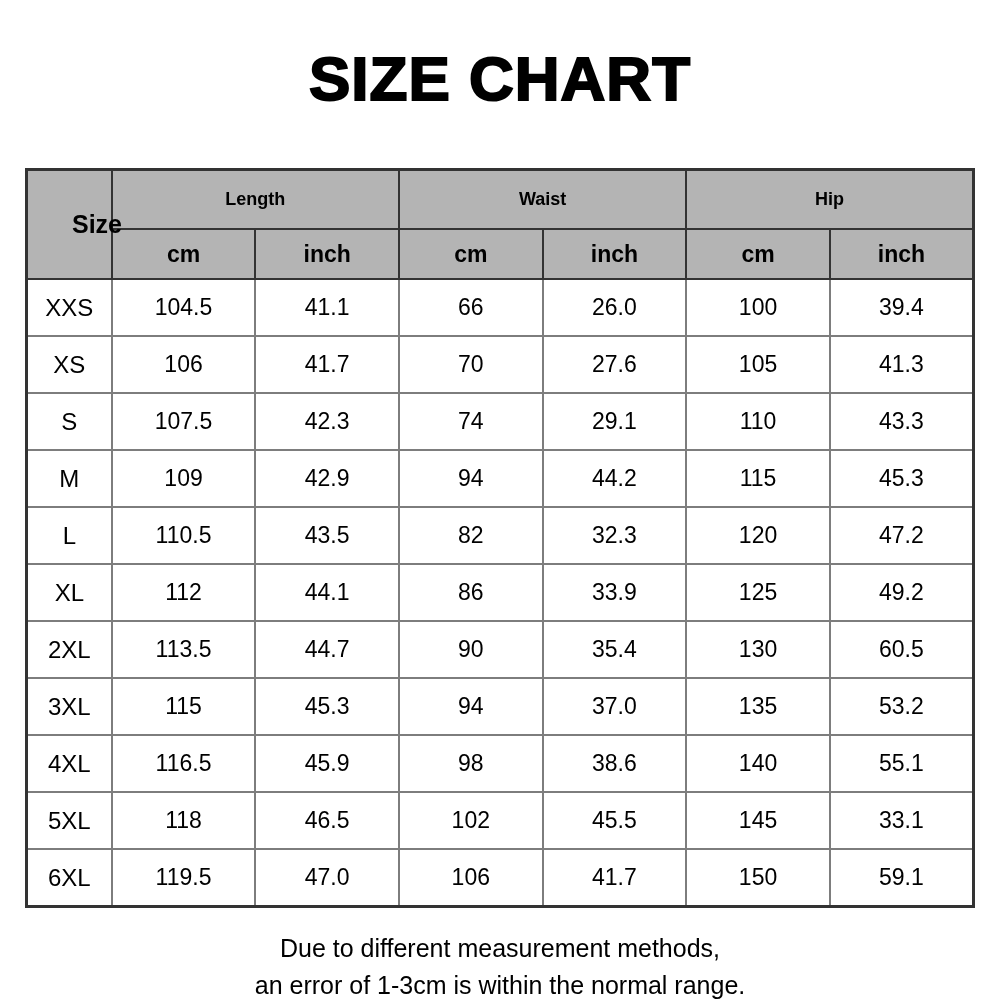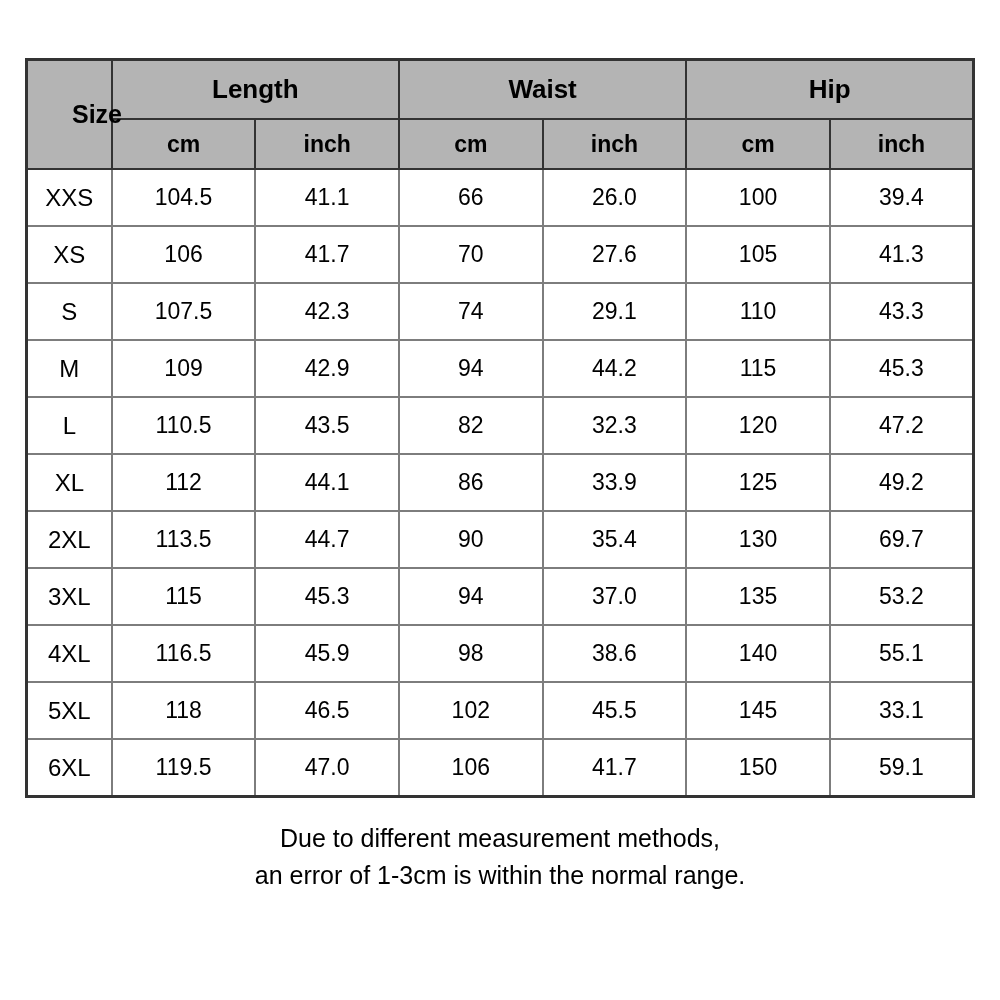--- a/index.html
+++ b/index.html
@@ -38,21 +38,21 @@
   th, td {
     text-align: center;
     vertical-align: middle;
     padding: 0;
   }
   thead th {
     background: var(--header-bg, #b4b4b4);
     border: 2px solid var(--border-outer, #333333);
     font-weight: bold;
   }
-  th.group-cell { height: 57px; font-size: 26px; }
+  th.group-cell { height: 57px; font-size: 18px; }
   th.corner-cell { font-size: 25px; padding-left: 44px; }
   th.unit-cell { height: 48px; font-size: 23px; margin-left: 11px; }
   tbody th, tbody td {
     border: 2px solid var(--border-inner, #7d7d7d);
     height: 55px;
     background: #ffffff;
   }
   tbody th.size-cell { font-weight: normal; font-size: 24px; }
   tbody td.value-cell { font-weight: normal; font-size: 23px; }
   .footer {
@@ -61,20 +61,21 @@
     font-size: 25px;
     line-height: 37px;
     font-weight: normal;
   }
 </style>
 </head>
 <body>
 
 <div class="page">
 
+  <h1 class="title">SIZE CHART</h1>
 
   <table class="size-table">
     <colgroup>
       <col class="size-col">
       <col class="data-col">
         <col class="data-col">
       <col class="data-col">
         <col class="data-col">
       <col class="data-col">
         <col class="data-col">
@@ -150,21 +151,21 @@
           <td class="value-cell">125</td>
           <td class="value-cell">49.2</td>
         </tr>
         <tr>
           <th class="size-cell">2XL</th>
           <td class="value-cell">113.5</td>
           <td class="value-cell">44.7</td>
           <td class="value-cell">90</td>
           <td class="value-cell">35.4</td>
           <td class="value-cell">130</td>
-          <td class="value-cell">69.7</td>
+          <td class="value-cell">60.5</td>
         </tr>
         <tr>
           <th class="size-cell">3XL</th>
           <td class="value-cell">115</td>
           <td class="value-cell">45.3</td>
           <td class="value-cell">94</td>
           <td class="value-cell">37.0</td>
           <td class="value-cell">135</td>
           <td class="value-cell">53.2</td>
         </tr>

